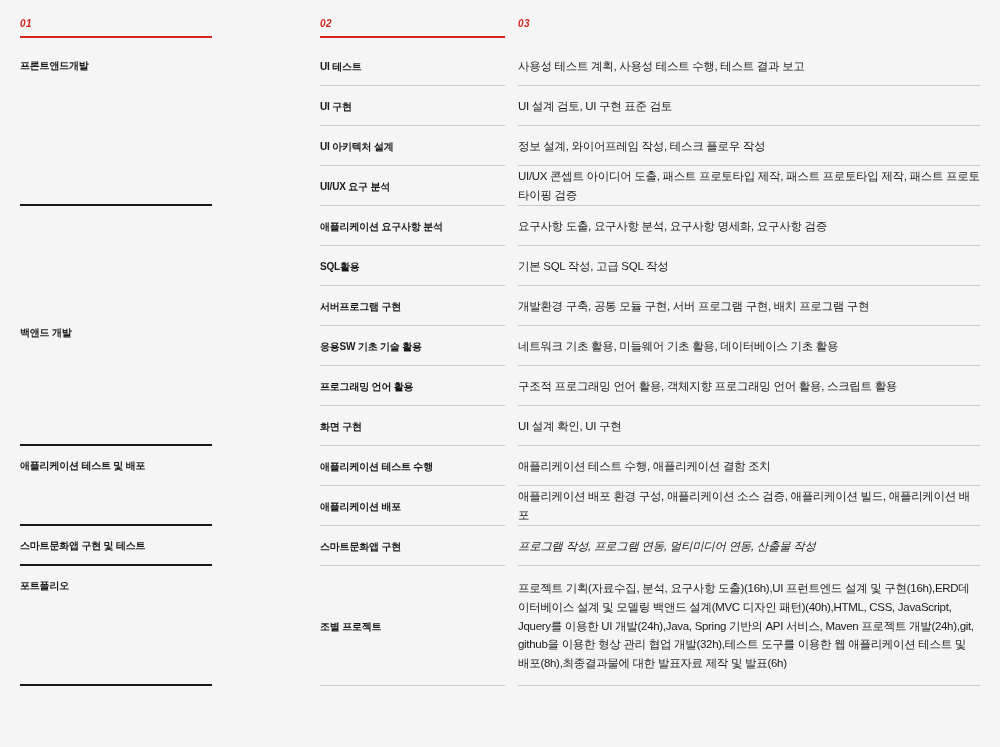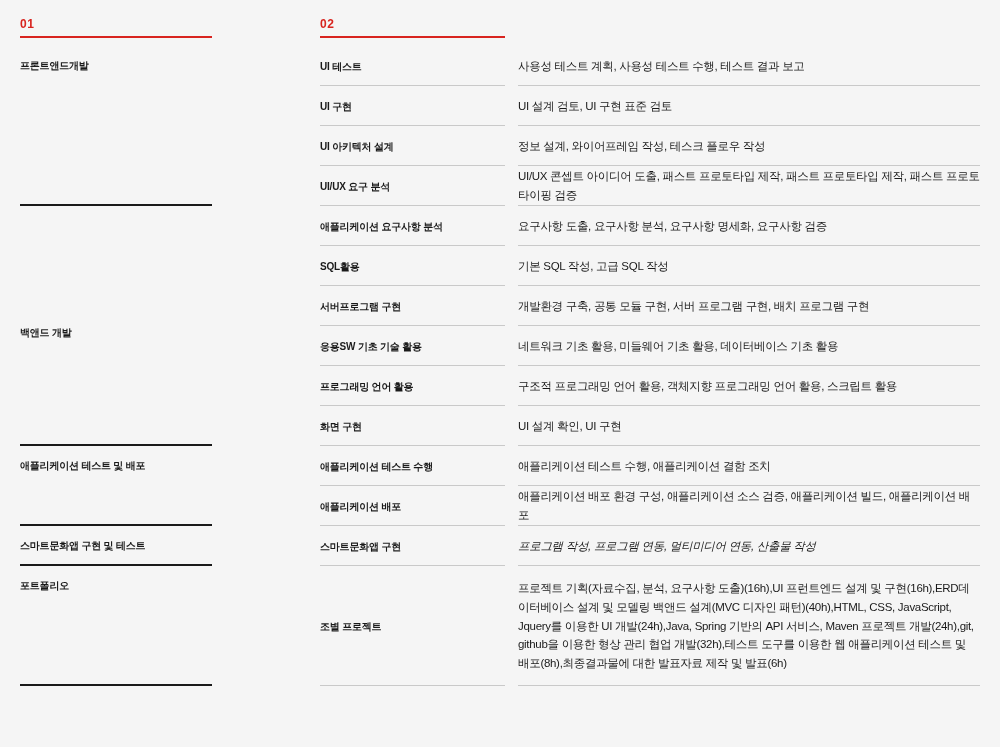--- a/index.html
+++ b/index.html
@@ -29,26 +29,27 @@
   .col-3 { left: 518px; width: 462px; }
 
   
   .col-head {
     position: absolute;
     top: 18px;
     left: 0;
     right: 0;
   }
   .col-num {
-    font-size: 12px;
+    font-size: 10px;
     font-weight: bold;
     color: #d8241f;
     letter-spacing: 0.5px;
     line-height: 12px;
     display: block;
+    font-style: italic;
   }
   .col-rule {
     margin-top: 6px;
     height: 2px;
     background: #d8241f;
     width: 100%;
   }
   .col-3 .col-rule { background: transparent; height: 2px; }
 
   
@@ -188,20 +189,21 @@
         <div class="line-thin" style="top: 519px;"></div>
         <div class="row" style="position: absolute; left: 0px; right: 0px; top: 520px; height: 120px;">
           <span class="row-label">조별 프로젝트</span>
         </div>
         <div class="line-thin" style="top: 639px;"></div>
       </div>
   </div>
 
   <div class="col col-3">
     <div class="col-head">
+      <span class="col-num">03</span>
       <div class="col-rule"></div>
     </div>
     <div class="rows" id="col3-rows">
         <div class="row" style="position: absolute; left: 0px; right: 0px; top: 0px; height: 40px;">
           <span class="row-desc">사용성 테스트 계획, 사용성 테스트 수행, 테스트 결과 보고</span>
         </div>
         <div class="line-thin" style="top: 39px;"></div>
         <div class="row" style="position: absolute; left: 0px; right: 0px; top: 40px; height: 40px;">
           <span class="row-desc">UI 설계 검토, UI 구현 표준 검토</span>
         </div>

